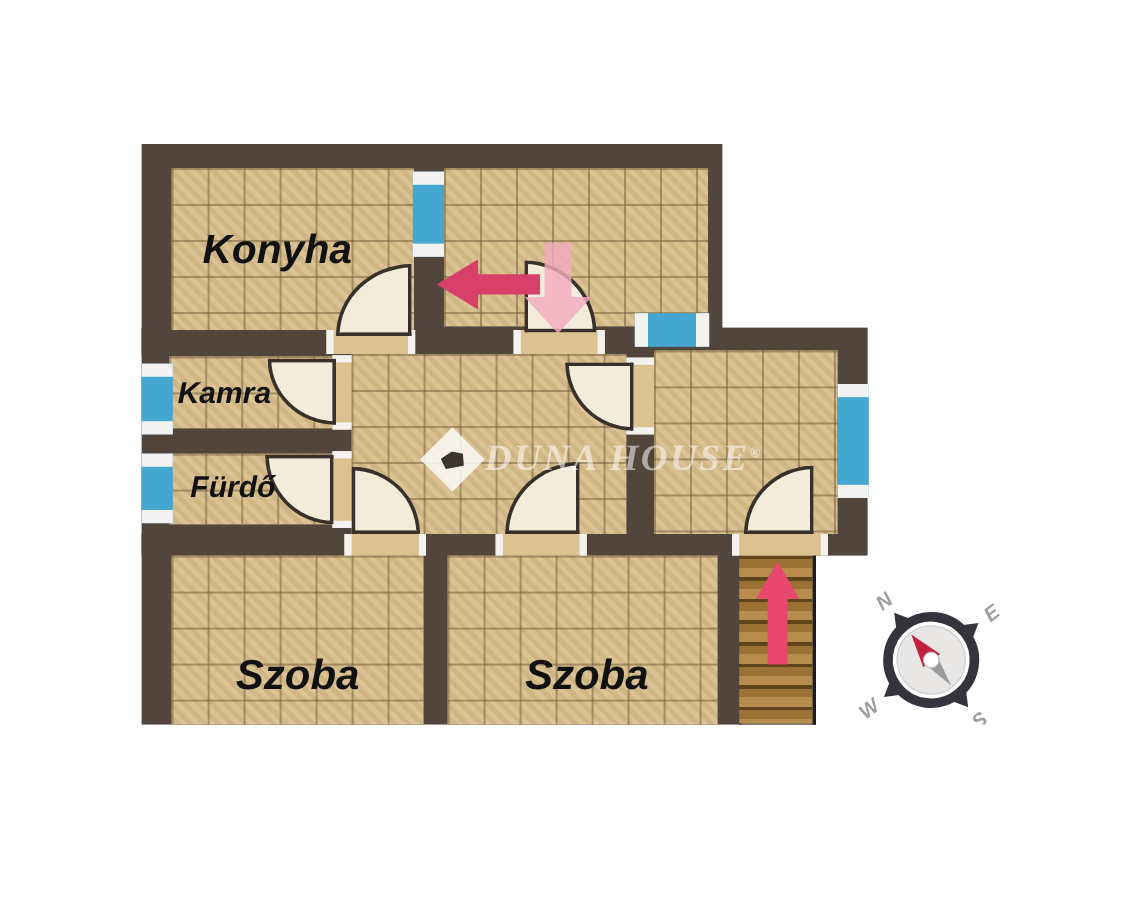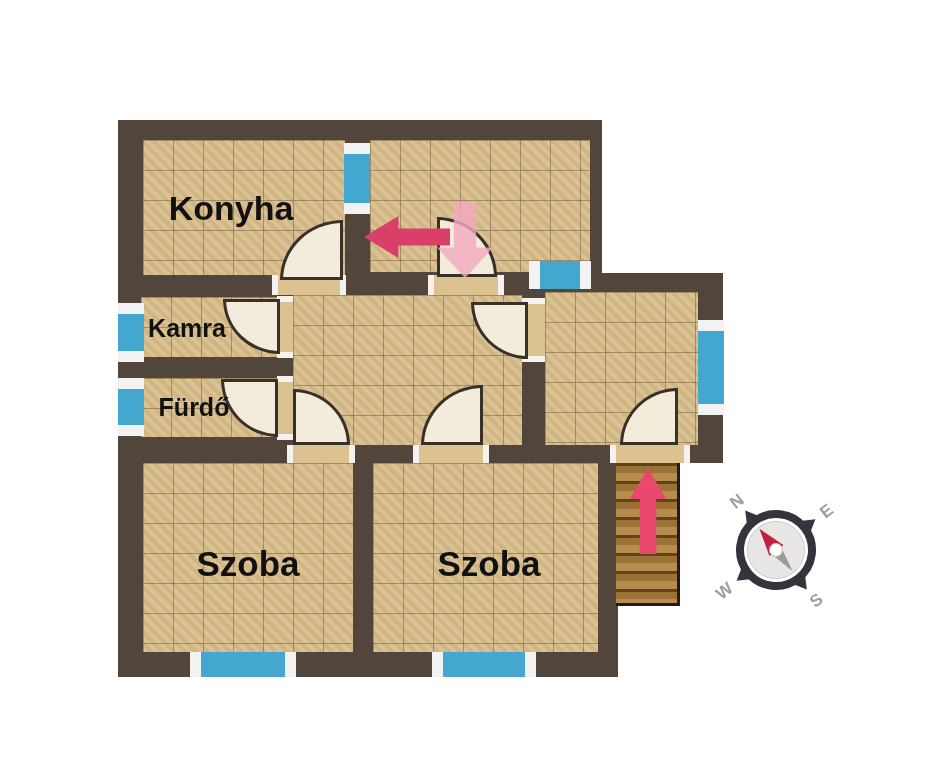--- a/index.html
+++ b/index.html
@@ -1,22 +1,22 @@
 <!DOCTYPE html>
 <html style="--wall: #52453c; --floor: #d9be8c; --floor-line: #6e5a36; --window: #43a7d0; --door-fill: #f3ecdb; --door-line: #38302a; --arrow-red: #d8406a; --arrow-pink: #f2aabe; --stairs-wood: #9c7136; --label: #111111;"><head>
 <meta charset="utf-8">
 <style>
   :root{
     --wall:#52453c; --floor:#d9be8c; --floor-line:#6e5a36; --window:#43a7d0;
     --door-fill:#f3ecdb; --door-line:#38302a; --arrow-red:#d8406a; --arrow-pink:#f2aabe;
     --stairs-wood:#9c7136; --label:#111111;
   }
   html,body{margin:0;padding:0;background:#fff;}
-  .plan{position:relative;width:934px;height:768px;background:#fff;overflow:hidden;
-        font-family:"Liberation Sans",sans-serif;}
+  .plan{position:relative;width:934px;height:604px;background:#fff;overflow:hidden;
+        font-family:"Liberation Sans",sans-serif;font-style:italic;}
   .abs{position:absolute;box-sizing:border-box;}
   .wall{background:var(--wall);}
   .floor{
     background-color:var(--floor);
     background-image:
       linear-gradient(rgba(110,90,54,.5) 1.5px, transparent 1.5px),
       linear-gradient(90deg, rgba(110,90,54,.5) 1.5px, transparent 1.5px),
       repeating-linear-gradient(45deg, rgba(255,255,255,.06) 0 4px, rgba(120,95,55,.09) 4px 8px);
     background-size:30px 30px,30px 30px,auto;
   }
@@ -114,20 +114,28 @@
 
   <div class="abs arrow arrow-left" style="left:364px;top:216px;width:86px;height:42px;"></div>
   <div class="abs arrow arrow-down" style="left:437px;top:202px;width:56px;height:76px;"></div>
 
   <div class="abs rlabel" style="left:231px;top:208px;font-size:34px;">Konyha</div>
   <div class="abs rlabel" style="left:187px;top:328px;font-size:25px;">Kamra</div>
   <div class="abs rlabel" style="left:194px;top:407px;font-size:25px;">Fürdő</div>
   <div class="abs rlabel" style="left:248px;top:563px;font-size:35px;">Szoba</div>
   <div class="abs rlabel" style="left:489px;top:563px;font-size:35px;">Szoba</div>
 
+  <div class="abs" style="left:352px;top:358px;width:340px;height:50px;">
+    <div class="abs wm-diamond" style="left:6px;top:6px;">
+      <div class="wm-glyph"></div>
+    </div>
+    <div class="abs wm-text" style="left:52px;top:6px;">
+      <span>DUNA HOUSE</span><sup style="font-size:12px;">®</sup>
+    </div>
+  </div>
 
   <div class="abs compass" style="left:718px;top:492px;width:116px;height:116px;">
     <div class="c-ptr" style="left:49px;top:8px;border-left:9px solid transparent;border-right:9px solid transparent;border-bottom:15px solid #34343c;"></div>
     <div class="c-ptr" style="left:49px;top:93px;border-left:9px solid transparent;border-right:9px solid transparent;border-top:15px solid #34343c;"></div>
     <div class="c-ptr" style="left:93px;top:49px;border-top:9px solid transparent;border-bottom:9px solid transparent;border-left:15px solid #34343c;"></div>
     <div class="c-ptr" style="left:8px;top:49px;border-top:9px solid transparent;border-bottom:9px solid transparent;border-right:15px solid #34343c;"></div>
     <div class="c-ring"></div>
     <div class="c-disk"></div>
     <div class="c-needle-n"></div>
     <div class="c-needle-s"></div>

